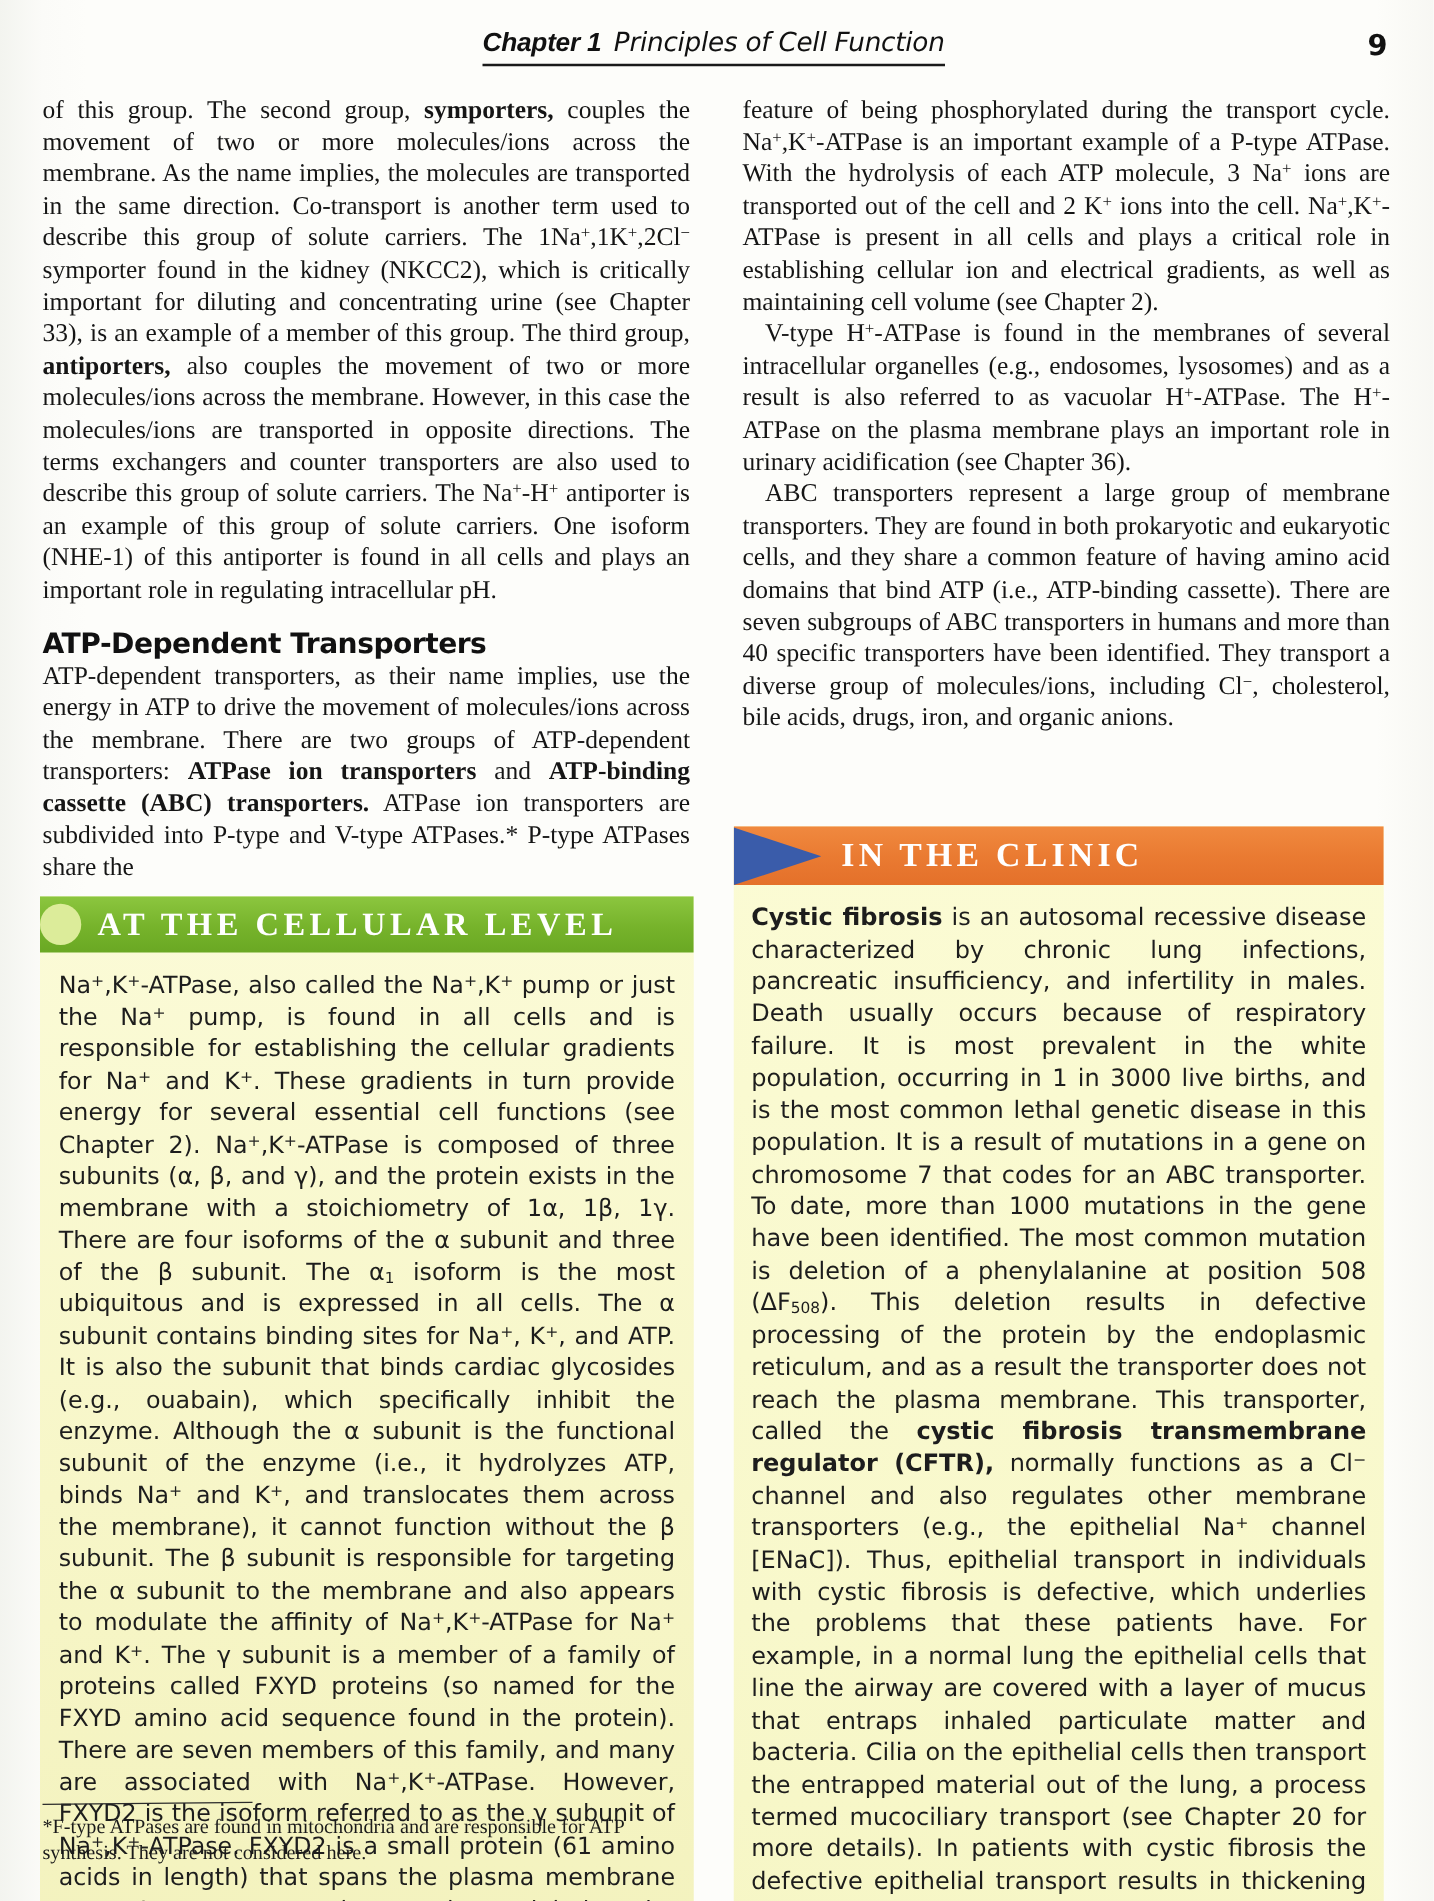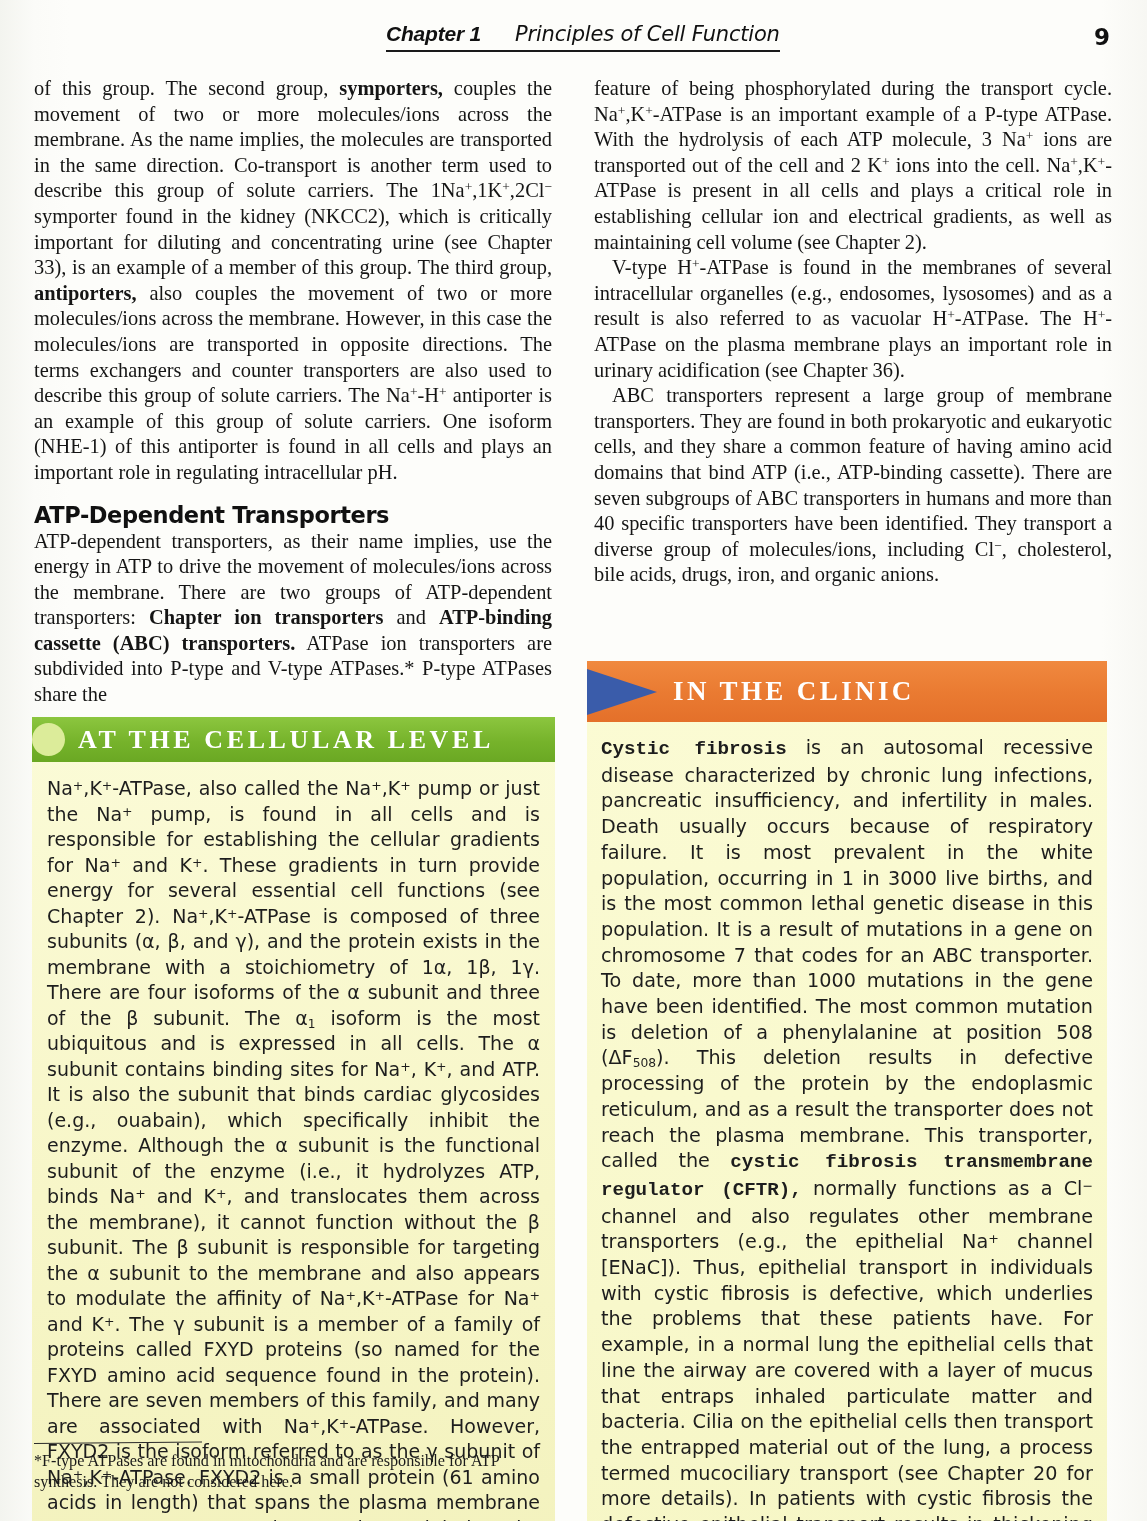--- a/index.html
+++ b/index.html
@@ -44,21 +44,21 @@
     font-style: italic;
     font-size: 21px;
     color: #111;
     letter-spacing: -0.2px;
   }
   .runhead-title {
     font-family: "DejaVu Sans", sans-serif;
     font-style: italic;
     font-size: 21px;
     color: #111;
-    margin-left: 34px;
+    margin-left: 10px;
     letter-spacing: -0.2px;
     text-align: right;
   }
   .folio {
     position: absolute;
     right: 37px;
     top: 24px;
     font-family: "DejaVu Sans", sans-serif;
     font-weight: bold;
     font-size: 23px;
@@ -152,21 +152,21 @@
     padding: 14px 15px 16px 15px;
   }
   .box-text {
     font-family: "DejaVu Sans", sans-serif;
     font-size: 19px;
     line-height: 25.5px;
     color: #1d1d1d;
     text-align: justify;
     margin: 0;
   }
-  .box-text b { font-weight: bold; font-family: Liberation Mono, monospace; }
+  .box-text b { font-weight: bold; }
 
   
   #cellular-box {
     left: 32px;
     top: 717px;
     width: 523px;
     background: linear-gradient(180deg, #fbfbd7 0%, #f7f6c8 55%, #f3f2bd 100%);
   }
   #cellular-box .box-bar {
     background: linear-gradient(180deg, #8cc63f 0%, #76b32b 55%, #6aa823 100%);
@@ -188,21 +188,21 @@
   
   #clinic-box {
     left: 587px;
     top: 661px;
     width: 520px;
     background: linear-gradient(180deg, #fbfbd4 0%, #f8f8cb 60%, #f5f5c2 100%);
   }
   #clinic-box .box-bar {
     background: linear-gradient(180deg, #f0893f 0%, #ea7b32 50%, #e4702a 100%);
     padding-left: 0;
-    height: 61px;
+    height: 47px;
   }
   .clinic-tri {
     width: 0;
     height: 0;
     border-top: 23.5px solid transparent;
     border-bottom: 23.5px solid transparent;
     border-left: 70px solid #3a5caa;
     flex: 0 0 auto;
   }
   #clinic-box .box-bar-label {
@@ -221,21 +221,21 @@
   <div class="runhead">
     <div class="runhead-inner">
       <span class="runhead-chapter">Chapter 1</span><span class="runhead-title">Principles of Cell Function</span>
     </div>
   </div>
   <div class="folio">9</div>
 
   <div class="col col-left">
     <p class="bodytext">of this group. The second group, <b>symporters,</b> couples the movement of two or more molecules/ions across the membrane. As the name implies, the molecules are transported in the same direction. Co-transport is another term used to describe this group of solute carriers. The 1Na<sup>+</sup>,1K<sup>+</sup>,2Cl<sup>−</sup> symporter found in the kidney (NKCC2), which is critically important for diluting and concentrating urine (see Chapter 33), is an example of a member of this group. The third group, <b>antiporters,</b> also couples the movement of two or more molecules/ions across the membrane. However, in this case the molecules/ions are transported in opposite directions. The terms exchangers and counter transporters are also used to describe this group of solute carriers. The Na<sup>+</sup>-H<sup>+</sup> antiporter is an example of this group of solute carriers. One isoform (NHE-1) of this antiporter is found in all cells and plays an important role in regulating intracellular pH.</p>
     <h2 class="section-head">ATP-Dependent Transporters</h2>
-    <p class="bodytext">ATP-dependent transporters, as their name implies, use the energy in ATP to drive the movement of molecules/ions across the membrane. There are two groups of ATP-dependent transporters: <b>Chapter ion transporters</b> and <b>ATP-binding cassette (ABC) transporters.</b> ATPase ion transporters are subdivided into P-type and V-type ATPases.* P-type ATPases share the</p>
+    <p class="bodytext">ATP-dependent transporters, as their name implies, use the energy in ATP to drive the movement of molecules/ions across the membrane. There are two groups of ATP-dependent transporters: <b>ATPase ion transporters</b> and <b>ATP-binding cassette (ABC) transporters.</b> ATPase ion transporters are subdivided into P-type and V-type ATPases.* P-type ATPases share the</p>
   </div>
 
   <div class="col col-right">
     <p class="bodytext">feature of being phosphorylated during the transport cycle. Na<sup>+</sup>,K<sup>+</sup>-ATPase is an important example of a P-type ATPase. With the hydrolysis of each ATP molecule, 3 Na<sup>+</sup> ions are transported out of the cell and 2 K<sup>+</sup> ions into the cell. Na<sup>+</sup>,K<sup>+</sup>-ATPase is present in all cells and plays a critical role in establishing cellular ion and electrical gradients, as well as maintaining cell volume (see Chapter 2).</p>
     <p class="bodytext">V-type H<sup>+</sup>-ATPase is found in the membranes of several intracellular organelles (e.g., endosomes, lysosomes) and as a result is also referred to as vacuolar H<sup>+</sup>-ATPase. The H<sup>+</sup>-ATPase on the plasma membrane plays an important role in urinary acidification (see Chapter 36).</p>
     <p class="bodytext">ABC transporters represent a large group of membrane transporters. They are found in both prokaryotic and eukaryotic cells, and they share a common feature of having amino acid domains that bind ATP (i.e., ATP-binding cassette). There are seven subgroups of ABC transporters in humans and more than 40 specific transporters have been identified. They transport a diverse group of molecules/ions, including Cl<sup>−</sup>, cholesterol, bile acids, drugs, iron, and organic anions.</p>
   </div>
 
   <div class="box" id="cellular-box">
     <div class="box-bar">

